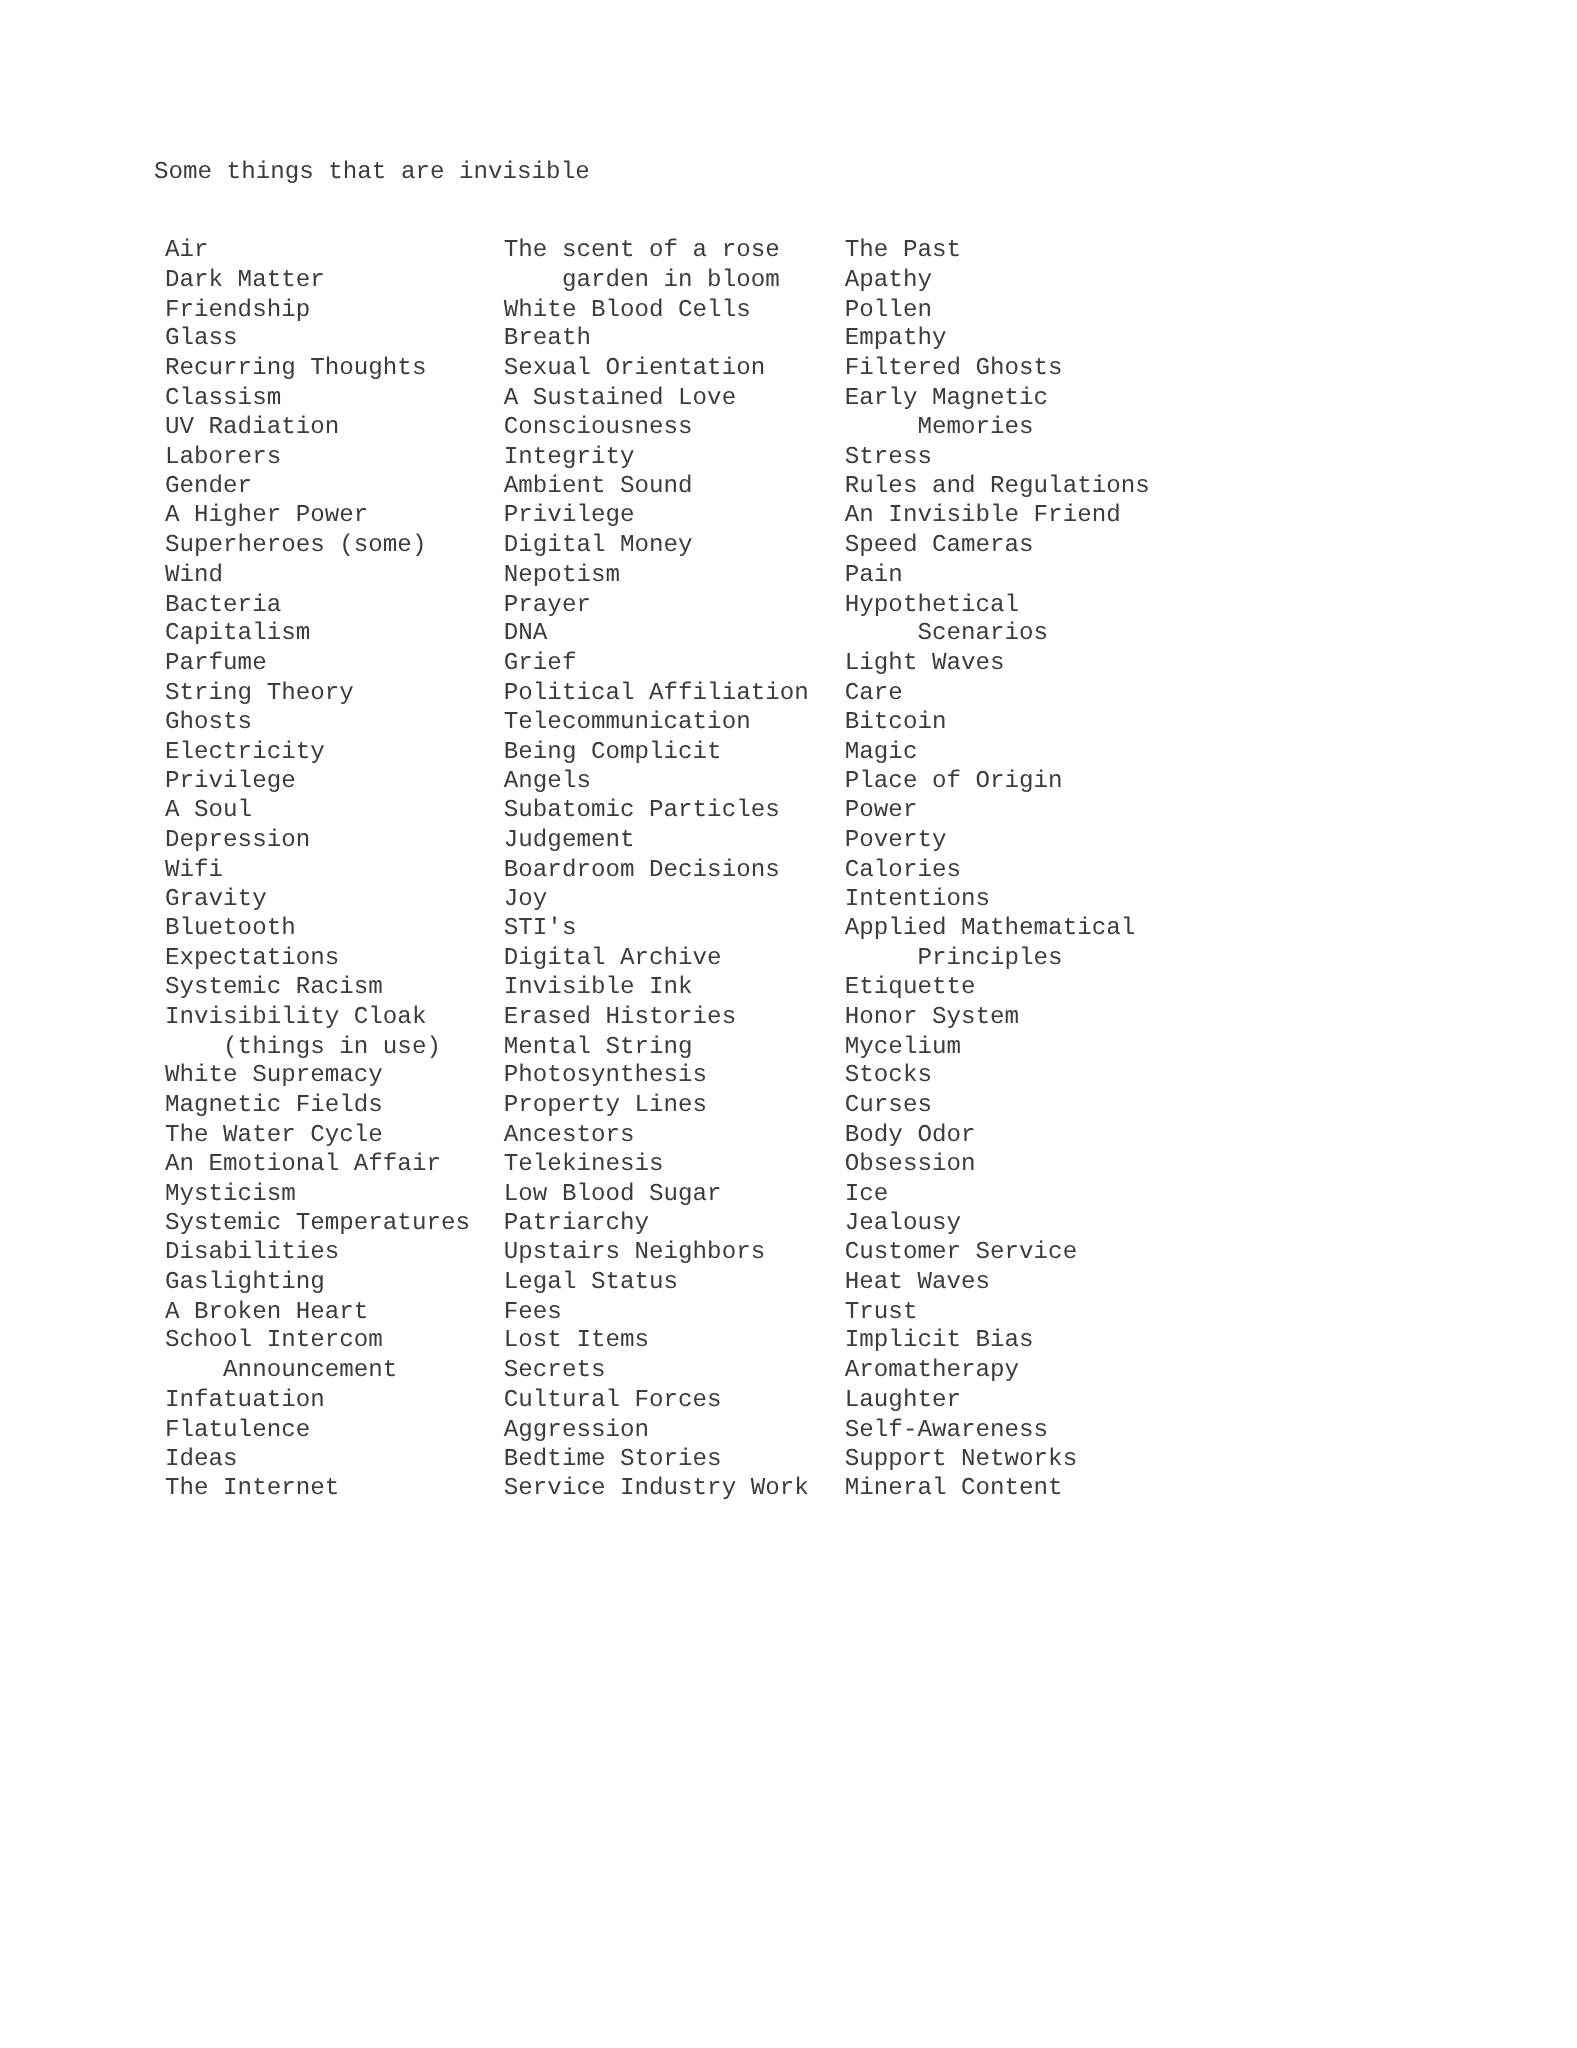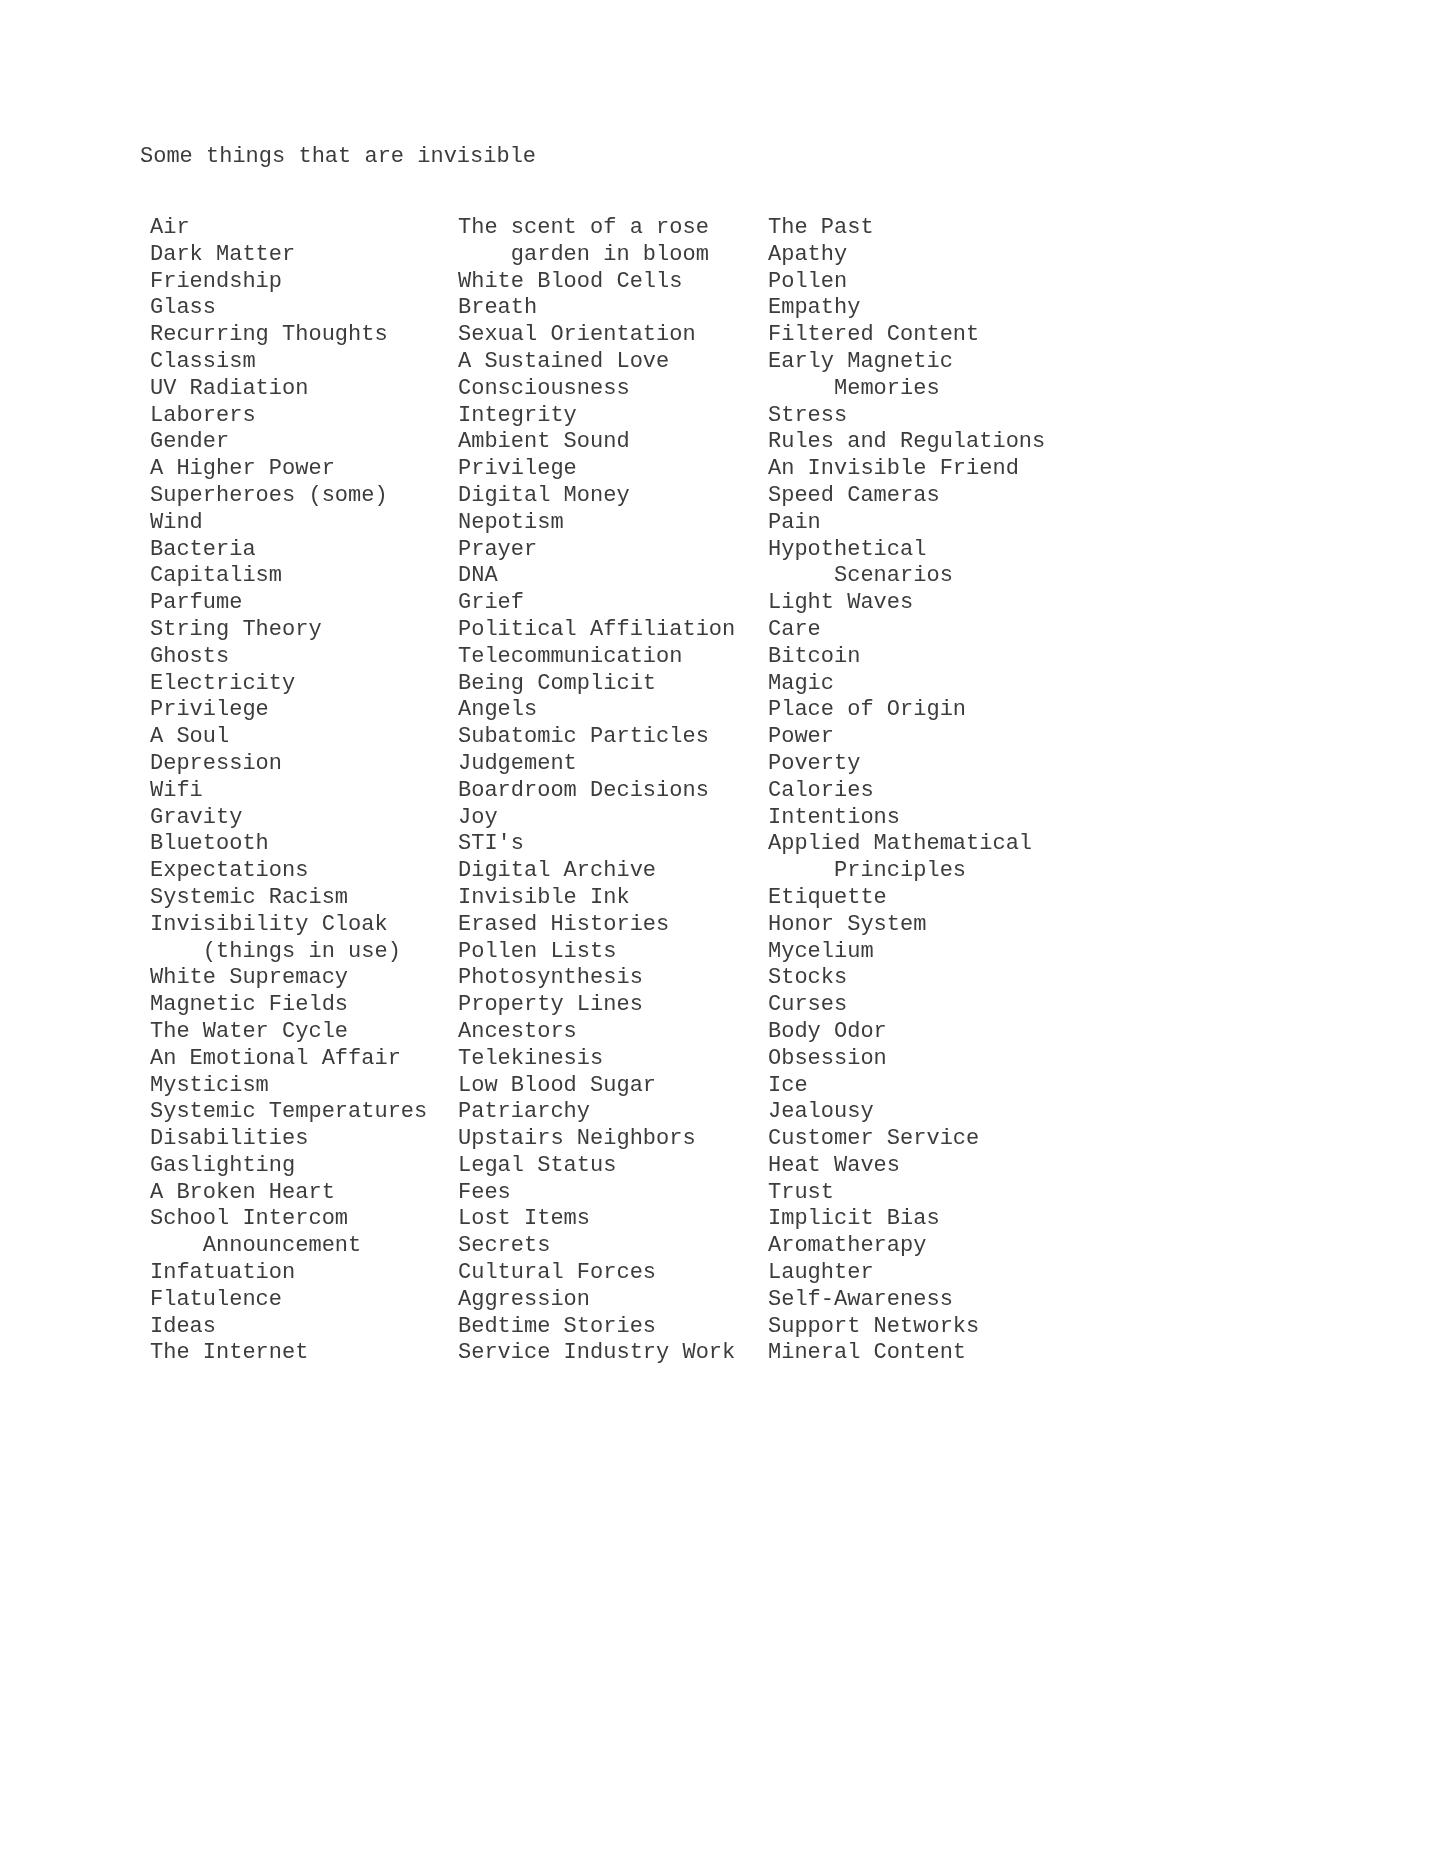--- a/index.html
+++ b/index.html
@@ -124,21 +124,21 @@
         <div class="line">Being Complicit</div>
         <div class="line">Angels</div>
         <div class="line">Subatomic Particles</div>
         <div class="line">Judgement</div>
         <div class="line">Boardroom Decisions</div>
         <div class="line">Joy</div>
         <div class="line">STI's</div>
         <div class="line">Digital Archive</div>
         <div class="line">Invisible Ink</div>
         <div class="line">Erased Histories</div>
-        <div class="line">Pollen Lists</div>
+        <div class="line">Mental String</div>
         <div class="line">Photosynthesis</div>
         <div class="line">Property Lines</div>
         <div class="line">Ancestors</div>
         <div class="line">Telekinesis</div>
         <div class="line">Low Blood Sugar</div>
         <div class="line">Patriarchy</div>
         <div class="line">Upstairs Neighbors</div>
         <div class="line">Legal Status</div>
         <div class="line">Fees</div>
         <div class="line">Lost Items</div>
@@ -146,21 +146,21 @@
         <div class="line">Cultural Forces</div>
         <div class="line">Aggression</div>
         <div class="line">Bedtime Stories</div>
         <div class="line">Service Industry Work</div>
       </div>
     <div class="col col-3">
         <div class="line">The Past</div>
         <div class="line">Apathy</div>
         <div class="line">Pollen</div>
         <div class="line">Empathy</div>
-        <div class="line">Filtered Content</div>
+        <div class="line">Filtered Ghosts</div>
         <div class="line">Early Magnetic</div>
         <div class="line">     Memories</div>
         <div class="line">Stress</div>
         <div class="line">Rules and Regulations</div>
         <div class="line">An Invisible Friend</div>
         <div class="line">Speed Cameras</div>
         <div class="line">Pain</div>
         <div class="line">Hypothetical</div>
         <div class="line">     Scenarios</div>
         <div class="line">Light Waves</div>

